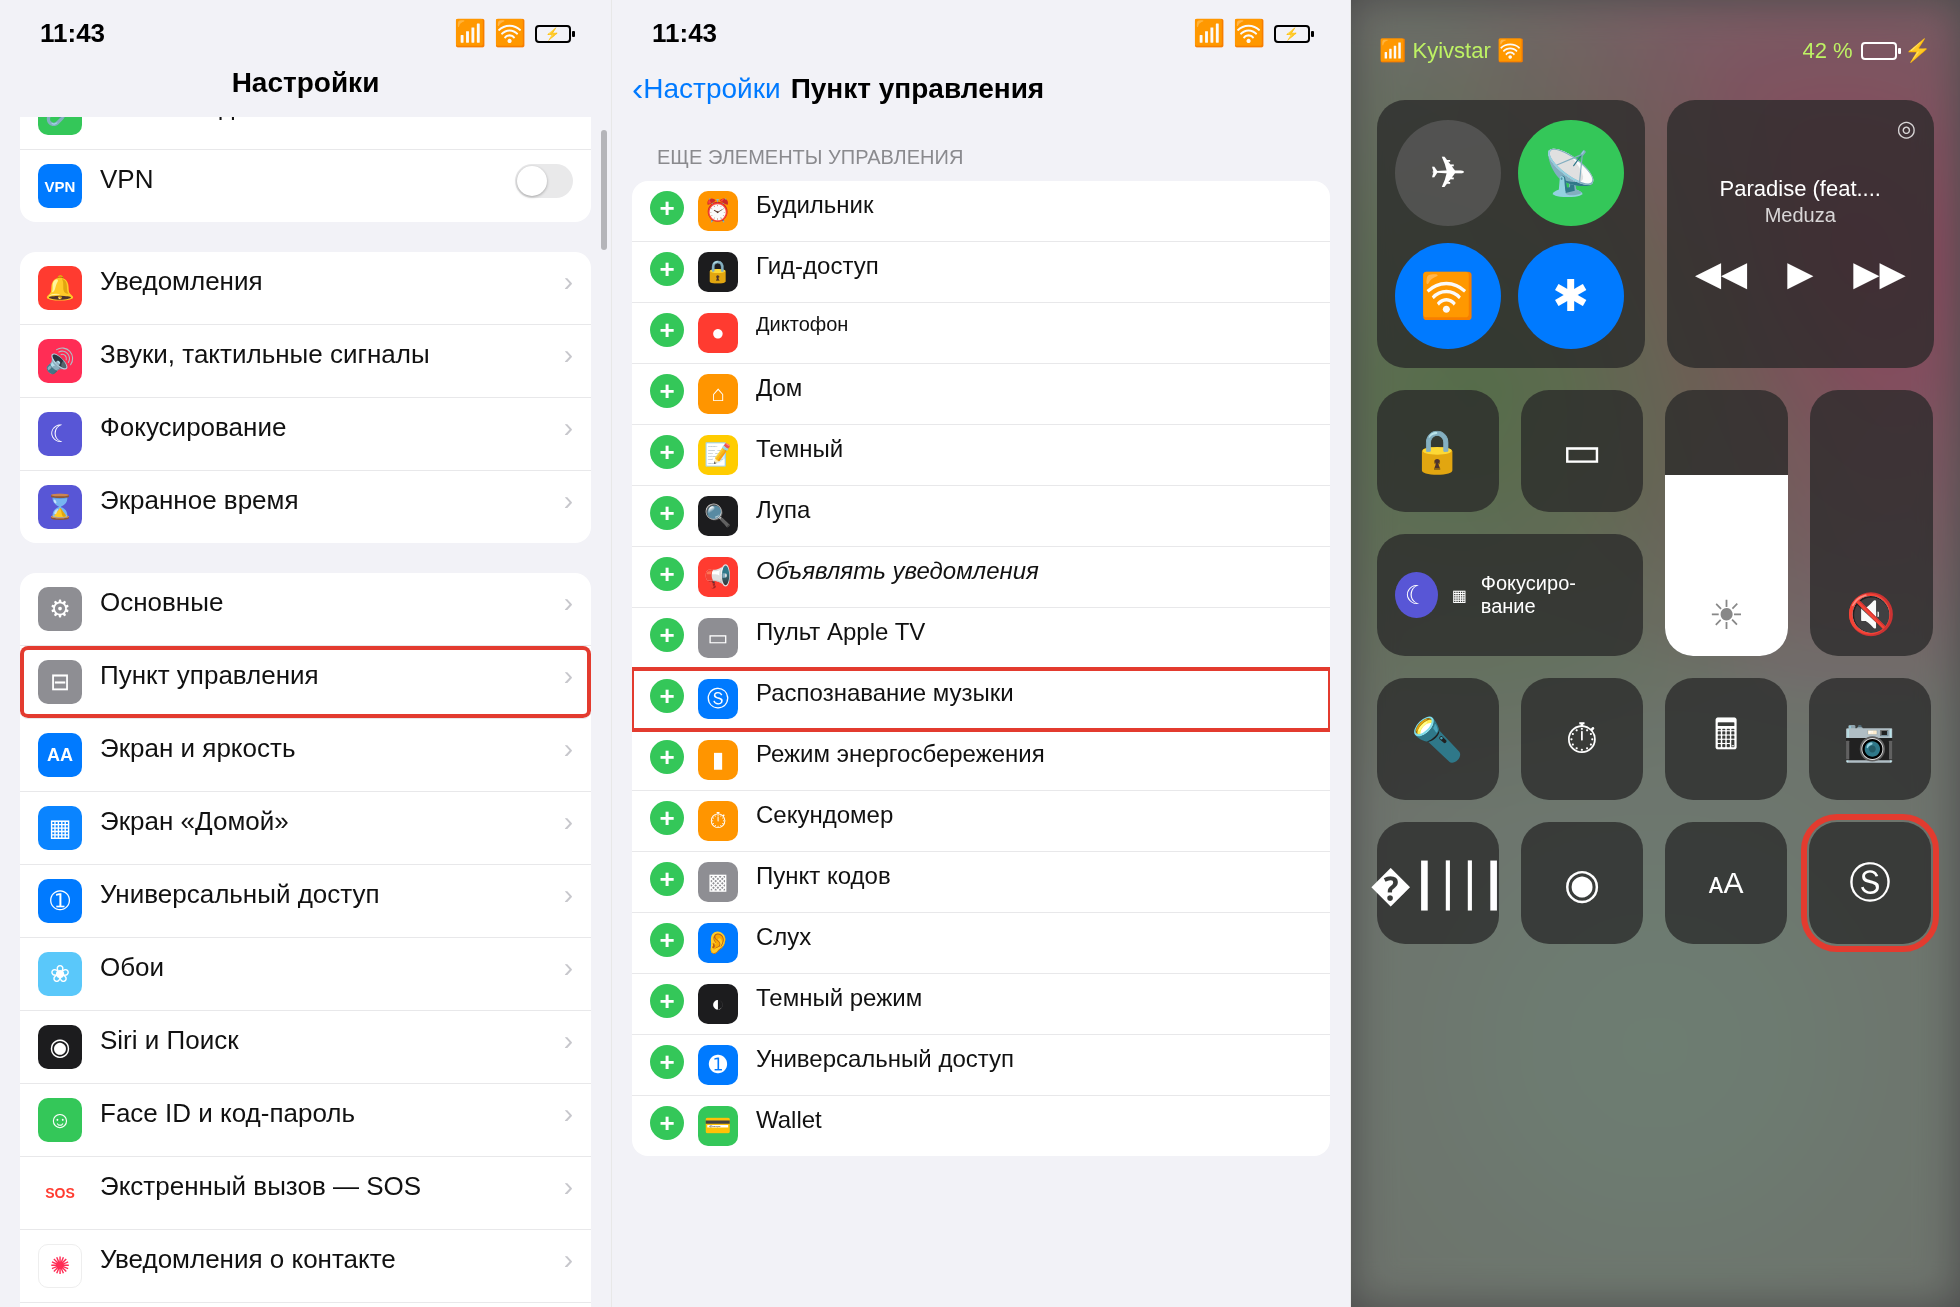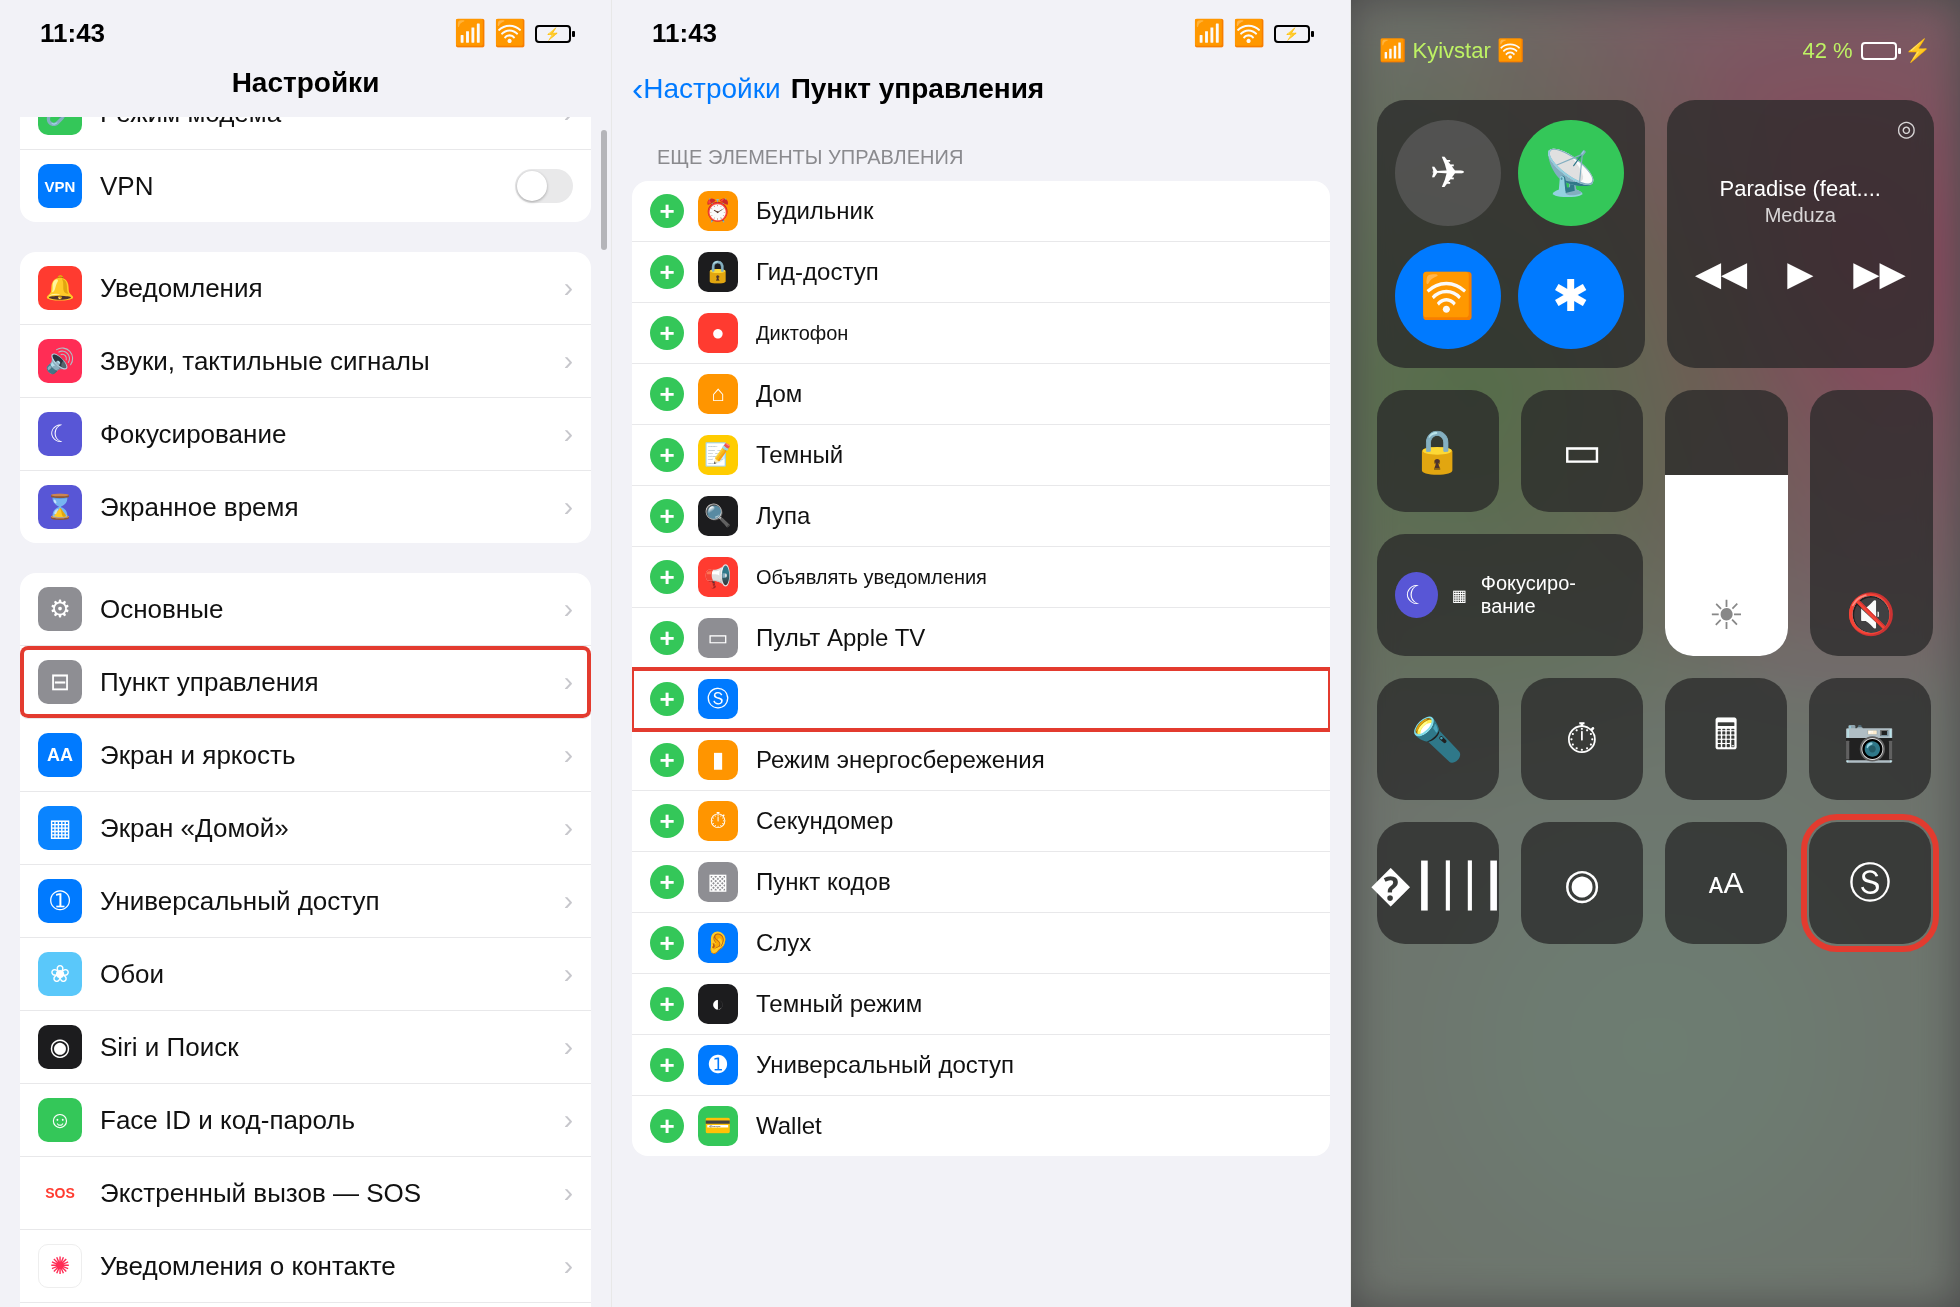--- a/index.html
+++ b/index.html
@@ -33,21 +33,21 @@
   .bat .bolt{position:absolute; left:50%; top:50%; transform:translate(-50%,-50%); font-size:12px;}
   
   .navtitle { text-align:center; font-size:28px; font-weight:600; padding:8px 0 18px 0;}
   .navrow { display:flex; align-items:center; padding:10px 20px 18px 20px; font-size:28px;}
   .back { color:#007aff; display:flex; align-items:center; font-weight:400;}
   .ntitle{ font-weight:600; margin-left:10px;}
   .sectionhead{ color:#8a8a8e; font-size:20px; padding: 20px 30px 12px 45px; text-transform:none;}
   
   .group { background:#fff; border-radius:16px; margin:0 20px 30px 20px; overflow:hidden;}
   .row {
-    display:flex; align-items:center; padding:14px 18px 14px 18px;
+    display:flex; align-items:flex-start; padding:14px 18px 14px 18px;
     border-bottom:1px solid #e8e8ea; position:relative;
   }
   .row:last-child{border-bottom:none;}
   .icon {
     width:44px; height:44px; border-radius:10px; display:flex;
     align-items:center; justify-content:center; color:#fff; font-size:24px;
     flex:0 0 44px;
   }
   .label { font-size:26px; margin-left:18px; flex:1; color:#111;}
   .chev { color:#c7c7cc; font-size:28px;}
@@ -277,30 +277,31 @@
         <span class="label" style="font-size: 24px;">Темный</span>
       </div>
       <div class="row" style="padding-top: 10px; padding-bottom: 10px;">
         <span class="add">+</span>
         <span class="icon ic-black" style="width: 40px; height: 40px; flex-basis: 40px; font-size: 22px;">🔍</span>
         <span class="label" style="font-size: 24px;">Лупа</span>
       </div>
       <div class="row" style="padding-top: 10px; padding-bottom: 10px;">
         <span class="add">+</span>
         <span class="icon ic-red" style="width: 40px; height: 40px; flex-basis: 40px; font-size: 22px;">📢</span>
-        <span class="label" style="font-size: 20px;">Объявлять уведомления</span>
+        <span class="label" style="font-size: 24px; font-style: italic;">Объявлять уведомления</span>
       </div>
       <div class="row" style="padding-top: 10px; padding-bottom: 10px;">
         <span class="add">+</span>
         <span class="icon ic-grey" style="width: 40px; height: 40px; flex-basis: 40px; font-size: 22px;">▭</span>
         <span class="label" style="font-size: 24px;">Пульт Apple TV</span>
       </div>
       <div class="row hlrow" style="padding-top: 10px; padding-bottom: 10px;">
         <span class="add">+</span>
         <span class="icon ic-blue" style="width: 40px; height: 40px; flex-basis: 40px; font-size: 22px;">Ⓢ</span>
+        <span class="label" style="font-size: 24px;">Распознавание музыки</span>
       </div>
       <div class="row" style="padding-top: 10px; padding-bottom: 10px;">
         <span class="add">+</span>
         <span class="icon ic-orange" style="width: 40px; height: 40px; flex-basis: 40px; font-size: 22px;">▮</span>
         <span class="label" style="font-size: 24px;">Режим энергосбережения</span>
       </div>
       <div class="row" style="padding-top: 10px; padding-bottom: 10px;">
         <span class="add">+</span>
         <span class="icon ic-orange" style="width: 40px; height: 40px; flex-basis: 40px; font-size: 22px;">⏱</span>
         <span class="label" style="font-size: 24px;">Секундомер</span>

